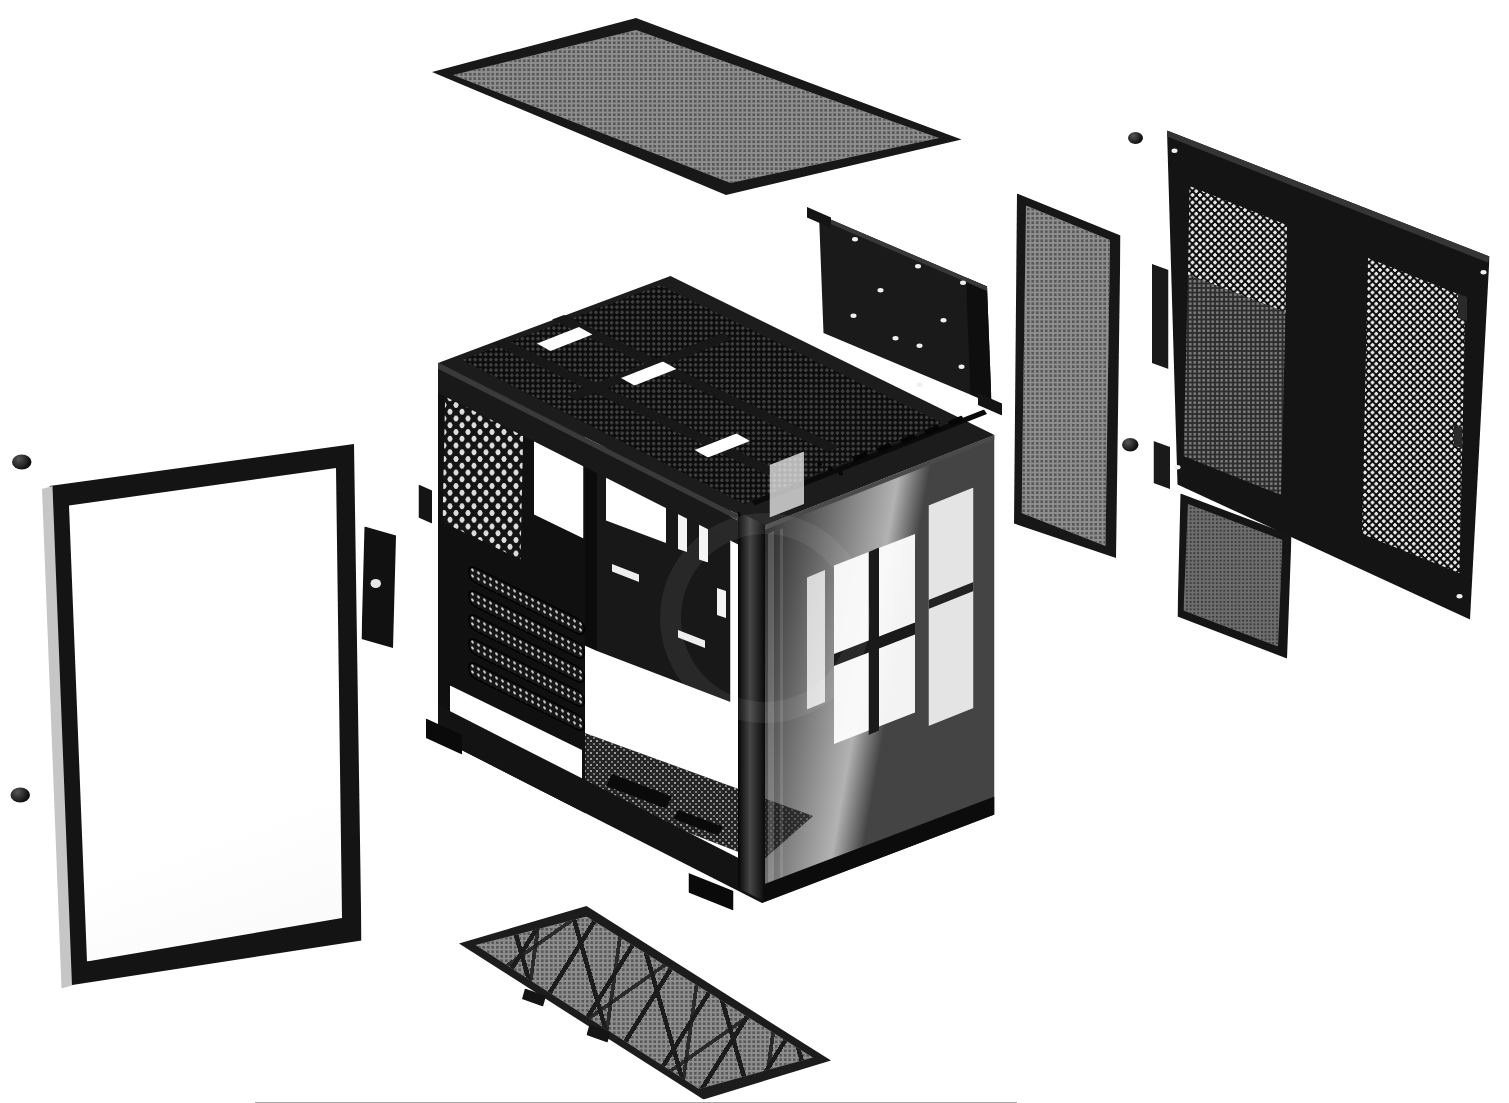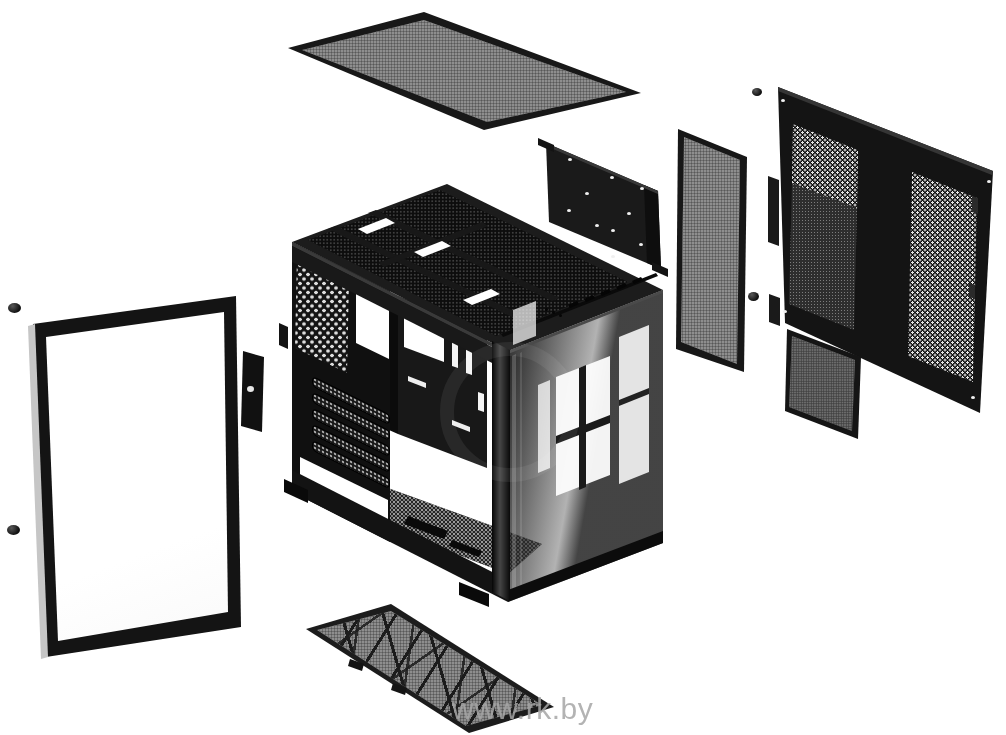--- a/index.html
+++ b/index.html
@@ -140,15 +140,14 @@
 
   <div class="p" style="clip-path:polygon(787px 329px,861px 357px,858px 439px,785px 411px);background:#151515;"></div>
   <div class="p mesh-mid" style="clip-path:polygon(792px 336px,855px 360px,852px 431px,789px 407px);"></div>
 
   <div class="p" style="clip-path:polygon(306px 629px,391px 604px,554px 707px,469px 733px);background:#1c1c1c;"></div>
   <div class="p mesh-gray" style="clip-path:polygon(317px 630px,391px 611px,542px 705px,466px 726px);"></div>
   <div class="p" style="clip-path:polygon(317px 630px,391px 611px,542px 705px,466px 726px);background-image:repeating-linear-gradient(74deg,#1c1c1c 0 3px,transparent 3px 40px),repeating-linear-gradient(122deg,#1c1c1c 0 3px,transparent 3px 30px),repeating-linear-gradient(98deg,rgba(28,28,28,0.85) 0 2.5px,transparent 2.5px 55px),repeating-linear-gradient(145deg,rgba(28,28,28,0.85) 0 2.5px,transparent 2.5px 60px);"></div>
   <div class="p" style="clip-path:polygon(350px 659px,364px 664px,362px 671px,348px 666px);background:#141414;"></div>
   <div class="p" style="clip-path:polygon(393px 683px,407px 688px,405px 695px,391px 690px);background:#141414;"></div>
 
-  <div class="wm-text">www.rk.by</div>
 
 </div>
 
 </body></html>

